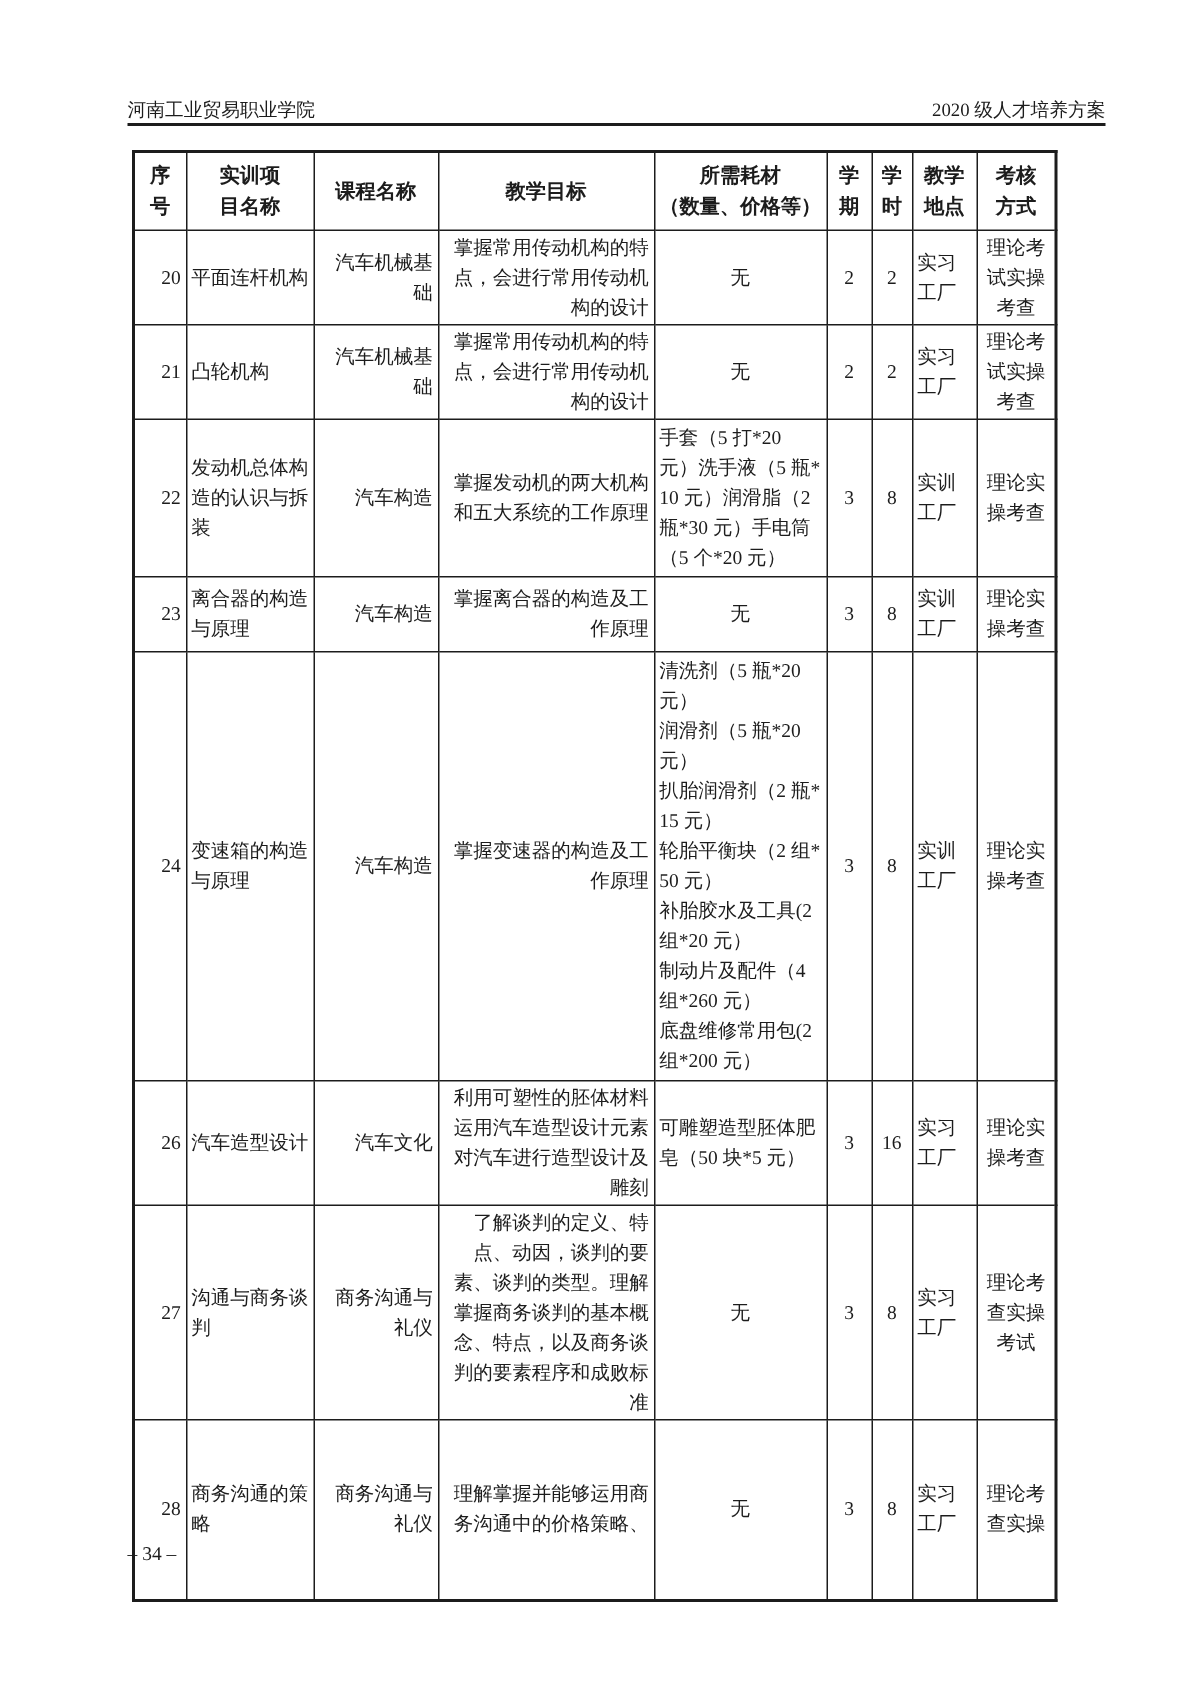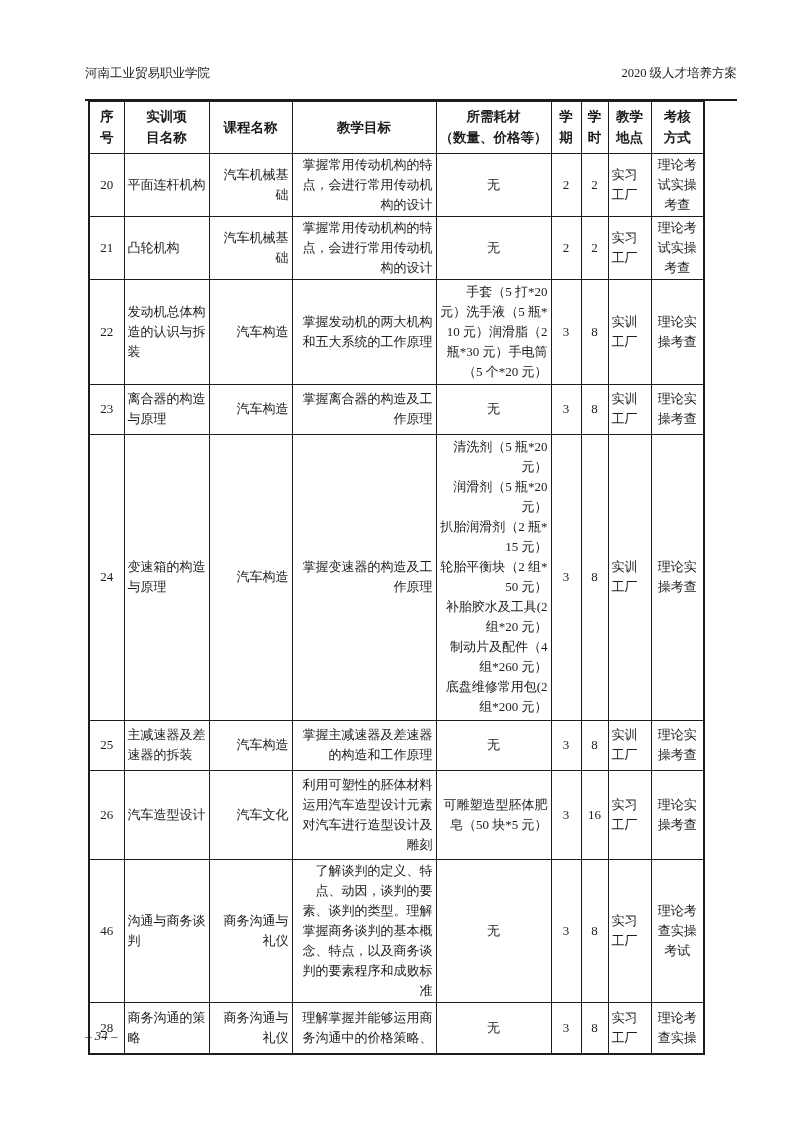--- a/index.html
+++ b/index.html
@@ -19,21 +19,21 @@
     position: absolute;
     left: 85px;
     top: 64px;
     width: 652px;
     display: flex;
     justify-content: space-between;
     align-items: flex-end;
     font-size: 12.5px;
     line-height: 18px;
     border-bottom: 2px solid #1c1c1c;
-    padding-bottom: 17px;
+    padding-bottom: 0;
   }
   
   .main-table {
     position: absolute;
     left: 88px;
     top: 100px;
     width: 615px;
     border-collapse: collapse;
     table-layout: fixed;
     border: 2px solid #1c1c1c;
@@ -59,38 +59,37 @@
   tbody tr:nth-child(1) { height: 60px; }
   tbody tr:nth-child(2) { height: 58px; }
   tbody tr:nth-child(3) { height: 105px; }
   tbody tr:nth-child(4) { height: 50px; }
   tbody tr:nth-child(5) { height: 286px; }
   tbody tr:nth-child(6) { height: 50px; }
   tbody tr:nth-child(7) { height: 89px; }
   tbody tr:nth-child(8) { height: 121px; }
   tbody tr:nth-child(9) { height: 52px; }
 
-  .c-no          { text-align: center; }
+  .c-no          { text-align: right; }
   .c-project     { text-align: left; padding: 1px 2px; }
   .c-course      { text-align: right; padding: 1px 4px; }
   .c-objective   { text-align: right; padding: 1px 4px; }
-  .c-consumables { text-align: right; padding: 1px 4px; white-space: pre-line; }
+  .c-consumables { text-align: left; padding: 1px 4px; white-space: pre-line; }
   .c-consumables.align-center { text-align: center; }
   .c-semester    { text-align: center; }
   .c-hours       { text-align: center; }
   .c-location    { text-align: left; padding: 1px 6px; }
   .c-assessment  { text-align: center; padding: 1px 3px; }
 
   
   .page-footer {
     position: absolute;
     left: 85px;
     top: 1028px;
     font-size: 13px;
-    font-style: italic;
   }
 </style>
 </head>
 <body>
 
 <div class="page-header">
   <span>河南工业贸易职业学院</span>
   <span>2020 级人才培养方案</span>
 </div>
 
@@ -186,46 +185,35 @@
 轮胎平衡块（2 组*50 元）
 补胎胶水及工具(2 组*20 元）
 制动片及配件（4 组*260 元）
 底盘维修常用包(2 组*200 元）</td>
     <td class="c-semester">3</td>
     <td class="c-hours">8</td>
     <td class="c-location">实训工厂</td>
     <td class="c-assessment">理论实操考查</td>
   </tr>
 
-  <tr>
-    <td class="c-no">25</td>
-    <td class="c-project">主减速器及差速器的拆装</td>
-    <td class="c-course">汽车构造</td>
-    <td class="c-objective">掌握主减速器及差速器的构造和工作原理</td>
-    <td class="c-consumables align-center">无</td>
-    <td class="c-semester">3</td>
-    <td class="c-hours">8</td>
-    <td class="c-location">实训工厂</td>
-    <td class="c-assessment">理论实操考查</td>
-  </tr>
 
   <tr>
     <td class="c-no">26</td>
     <td class="c-project">汽车造型设计</td>
     <td class="c-course">汽车文化</td>
     <td class="c-objective">利用可塑性的胚体材料运用汽车造型设计元素对汽车进行造型设计及雕刻</td>
     <td class="c-consumables align-left">可雕塑造型胚体肥皂（50 块*5 元）</td>
     <td class="c-semester">3</td>
     <td class="c-hours">16</td>
     <td class="c-location">实习工厂</td>
     <td class="c-assessment">理论实操考查</td>
   </tr>
 
   <tr>
-    <td class="c-no">46</td>
+    <td class="c-no">27</td>
     <td class="c-project">沟通与商务谈判</td>
     <td class="c-course">商务沟通与礼仪</td>
     <td class="c-objective">了解谈判的定义、特点、动因，谈判的要素、谈判的类型。理解掌握商务谈判的基本概念、特点，以及商务谈判的要素程序和成败标准</td>
     <td class="c-consumables align-center">无</td>
     <td class="c-semester">3</td>
     <td class="c-hours">8</td>
     <td class="c-location">实习工厂</td>
     <td class="c-assessment">理论考查实操考试</td>
   </tr>
 

